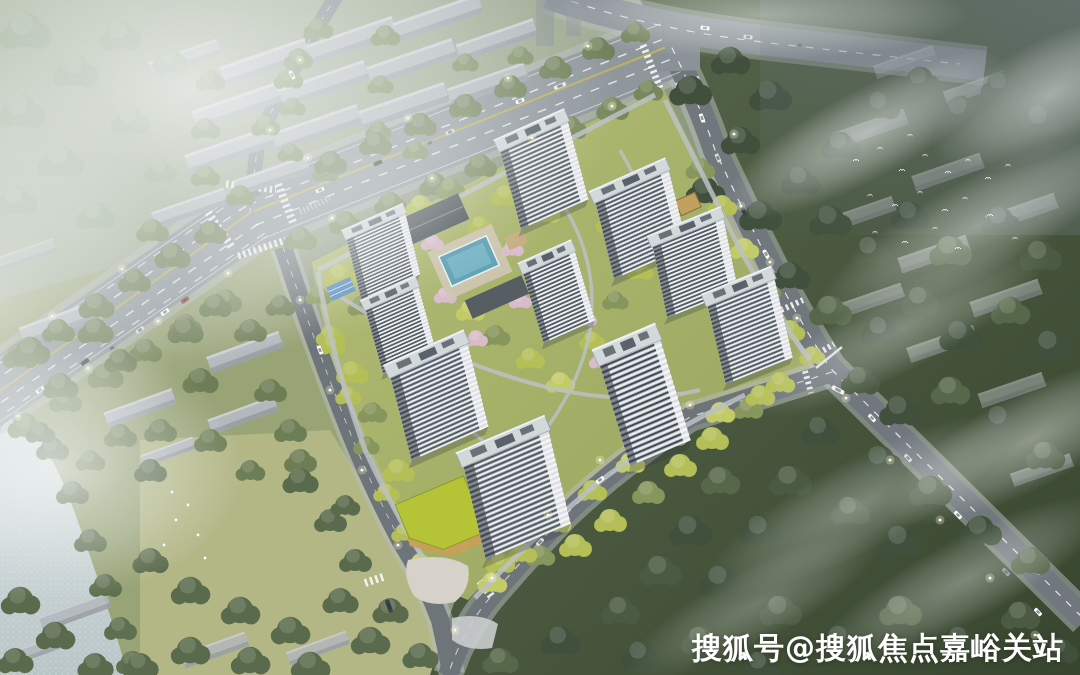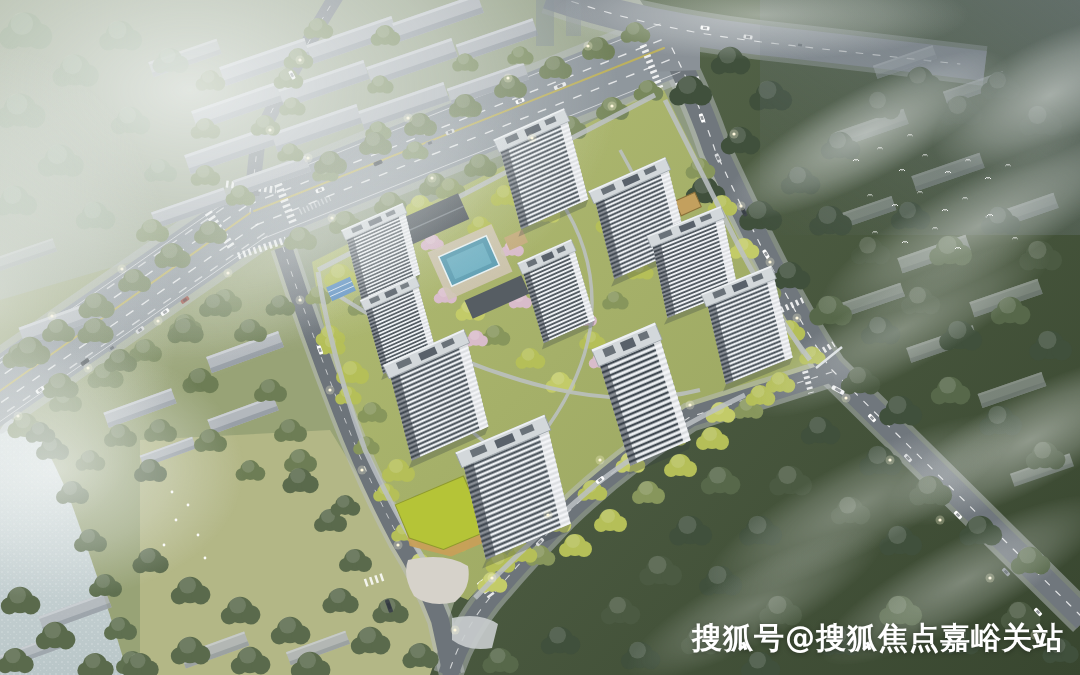--- a/index.html
+++ b/index.html
@@ -1,19 +1,19 @@
 <!DOCTYPE html>
 <html><head>
 <meta charset="utf-8">
 <style>
   html,body{margin:0;padding:0;background:#222;}
   #stage{position:relative;width:1080px;height:675px;overflow:hidden;
          font-family:"DejaVu Sans","Liberation Sans",sans-serif;}
   #stage svg{position:absolute;left:0;top:0;}
-  #watermark{position:absolute;right:16px;bottom:16px;color:#ffffff;
+  #watermark{position:absolute;right:16px;bottom:6px;color:#ffffff;
              font-size:30px;font-weight:600;letter-spacing:1px;
              text-shadow:0 1px 5px rgba(0,0,0,.35);white-space:nowrap;}
 </style>
 </head>
 <body>
 
 <div id="stage">
 <svg width="1080" height="675" viewBox="0 0 1080 675">
 <defs>
   <pattern id="winpat" width="6" height="5.2" patternUnits="userSpaceOnUse">

